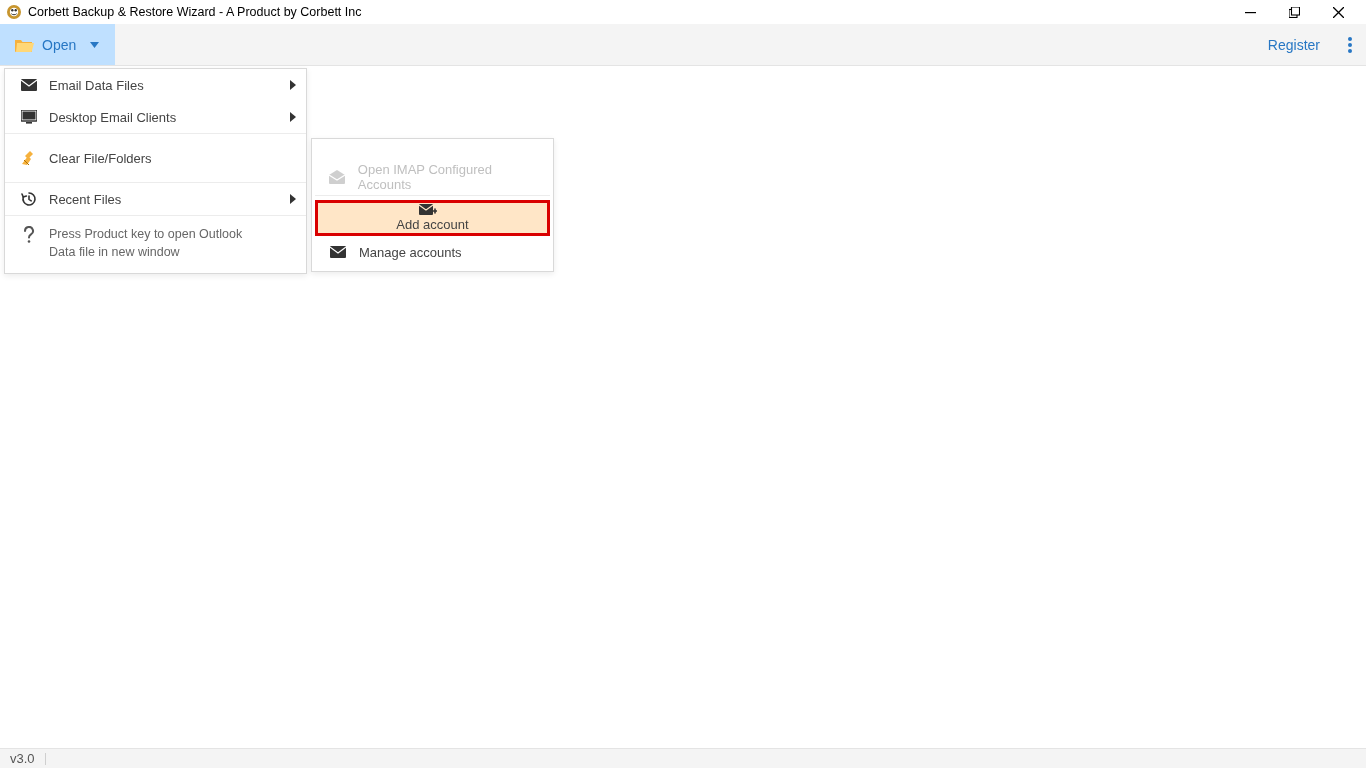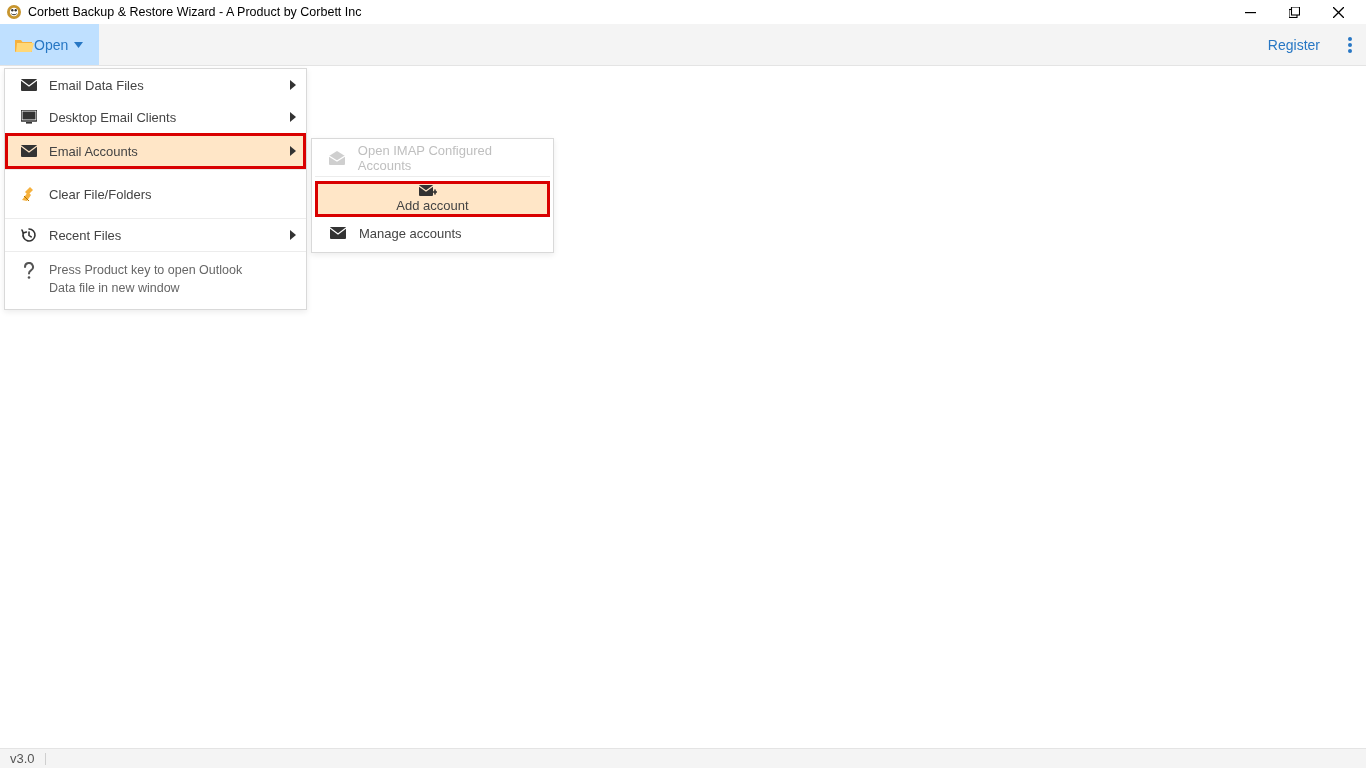--- a/index.html
+++ b/index.html
@@ -8,21 +8,21 @@
   
   .titlebar { height: 24px; display: flex; align-items: center; padding: 0 6px; background: #fff; }
   .titlebar .app-icon { width: 16px; height: 16px; margin-right: 6px; }
   .titlebar .title { font-size: 12.5px; color: #000; flex: 0 0 auto; }
   .titlebar .spacer { flex: 1; }
   .win-btn { width: 44px; height: 24px; display: inline-flex; align-items: center; justify-content: center; }
   .win-btn svg { width: 11px; height: 11px; }
 
   
   .toolbar { height: 42px; background: #f4f4f4; border-bottom: 1px solid #e4e4e4; display: flex; align-items: stretch; }
-  .open-btn { background: #bfe0ff; display: flex; align-items: center; padding: 0 16px 0 14px; color: #2777c4; font-size: 14px; cursor: pointer; }
+  .open-btn { background: #bfe0ff; display: flex; align-items: center; padding: 0 16px 0 14px; gap: 8px; color: #2777c4; font-size: 14px; cursor: pointer; }
   .open-btn svg.folder { width: 20px; height: 16px; }
   .open-btn .tri { margin-left: 6px; }
   .toolbar .spacer { flex: 1; }
   .register { color: #2777c4; font-size: 14px; display: flex; align-items: center; padding: 0 14px; cursor: pointer; }
   .kebab { display: flex; align-items: center; padding: 0 14px; cursor: pointer; }
 
   
   .menu { position: absolute; left: 4px; top: 68px; width: 303px; background: #fff; border: 1px solid #d9d9d9; box-shadow: 0 2px 6px rgba(0,0,0,.08); }
   .menu-item { height: 32px; display: flex; align-items: center; padding: 0 14px; font-size: 13px; color: #444; position: relative; cursor: pointer; }
   .menu-item .mi-icon { width: 20px; display: flex; justify-content: center; margin-right: 10px; }
@@ -32,21 +32,21 @@
   .menu-item.hover { background: #ffe6c7; border: 3px solid #d90000; padding: 0 11px; height: 36px; }
   .menu-item.hover .arrow { right: 7px; }
 
   .menu-clear { height: 48px; }
   .menu-help { display: flex; align-items: flex-start; padding: 10px 14px 12px; gap: 10px; font-size: 12.5px; color: #666; }
   .menu-help .mi-icon { width: 20px; display:flex; justify-content:center; }
   .menu-help .mi-text { line-height: 1.4; max-width: 220px; }
 
   
   .submenu { position: absolute; left: 311px; top: 138px; width: 243px; background: #fff; border: 1px solid #d9d9d9; box-shadow: 0 2px 6px rgba(0,0,0,.08); }
-  .sub-wrap { padding: 3px; }
+  .sub-wrap { padding: 3px; margin-top: 19px; }
   .sub-item { height: 32px; display: flex; align-items: center; padding: 0 12px; font-size: 13px; color: #444; cursor: pointer; }
   .sub-item.disabled { color: #bfbfbf; cursor: default; }
   .sub-item .mi-icon { width: 22px; display: flex; justify-content: center; margin-right: 10px; }
   .submenu .divider { height: 1px; background: #ececec; margin: 2px 0 4px; }
   .sub-item.hover { background: #ffe6c7; border: 3px solid #d90000; padding: 0 9px; height: 36px; flex-direction: column; }
 
   
   .statusbar { position: absolute; left: 0; right: 0; bottom: 0; height: 20px; background: #f4f4f4; border-top: 1px solid #e4e4e4; display: flex; align-items: center; padding: 0 10px; font-size: 13px; color: #555; }
   .statusbar .sep { width: 1px; height: 12px; background: #cfcfcf; margin-left: 10px; }
 
@@ -126,34 +126,20 @@
   </div>
   <div class="menu-item">
     <span class="mi-icon">
       <svg width="16" height="14" viewBox="0 0 16 14">
           <rect x="0" y="0" width="16" height="11" rx="1" fill="none" stroke="#333" stroke-width="1.5"></rect>
           <rect x="1.5" y="1.5" width="13" height="8" fill="#333"></rect>
           <rect x="5" y="12" width="6" height="1.6" fill="#333"></rect>
         </svg>
     </span>
     <span class="mi-label">Desktop Email Clients</span>
-    <span class="arrow">
-        <svg width="6" height="10" viewBox="0 0 6 10">
-          <path d="M0 0l6 5-6 5z" fill="#333"></path>
-        </svg>
-      </span>
-  </div>
-  <div class="menu-item hover">
-    <span class="mi-icon">
-      <svg width="16" height="12" viewBox="0 0 16 12">
-          <rect x="0" y="0" width="16" height="12" rx="1" fill="#333"></rect>
-          <path d="M0 1l8 6 8-6" stroke="#ffe6c7" stroke-width="1.2" fill="none"></path>
-        </svg>
-    </span>
-    <span class="mi-label">Email Accounts</span>
     <span class="arrow">
         <svg width="6" height="10" viewBox="0 0 6 10">
           <path d="M0 0l6 5-6 5z" fill="#333"></path>
         </svg>
       </span>
   </div>
   <div class="divider"></div>
   <div class="menu-item menu-clear">
     <span class="mi-icon">
       <svg width="16" height="16" viewBox="0 0 16 16">

